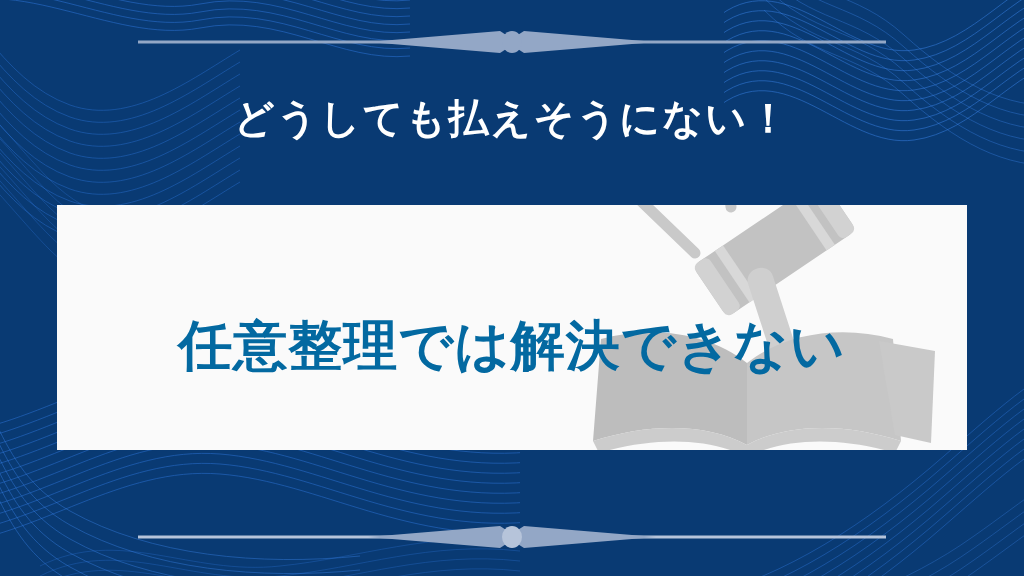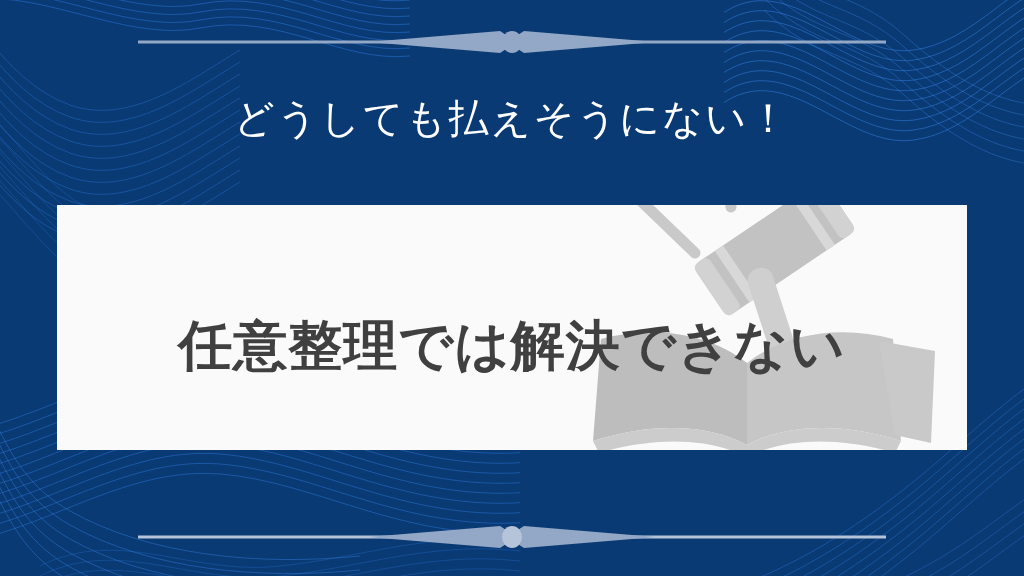--- a/index.html
+++ b/index.html
@@ -21,35 +21,35 @@
 
   
   .divider{position:absolute;left:0;width:100%;height:34px;}
   .divider.top{top:25px;}
   .divider.bottom{top:520px;}
 
   
   .subtitle{
     position:absolute;left:0;width:100%;top:94px;
     text-align:center;color:#ffffff;
-    font-size:40px;font-weight:400;letter-spacing:2px;
+    font-size:40px;font-weight:700;letter-spacing:2px;
     line-height:1.2;
     white-space:nowrap;
   }
 
   
   .panel{
     position:absolute;left:57px;top:205px;width:910px;height:245px;
     background:#fafafa;overflow:hidden;
   }
   .panel-art{position:absolute;right:8px;top:-14px;opacity:1;}
   .panel-text{
     position:absolute;inset:0;
     display:flex;flex-direction:column;justify-content:center;align-items:center;
-    color:#404040;font-weight:700;font-size:54px;line-height:1.28;
+    color:#0369a1;font-weight:700;font-size:54px;line-height:1.28;
     letter-spacing:1px;white-space:nowrap;margin-top:36px;
   }
   .panel-text .line{display:block;}
 </style>
 </head>
 <body>
 
 <div id="slide">
 
   <div class="waves">

